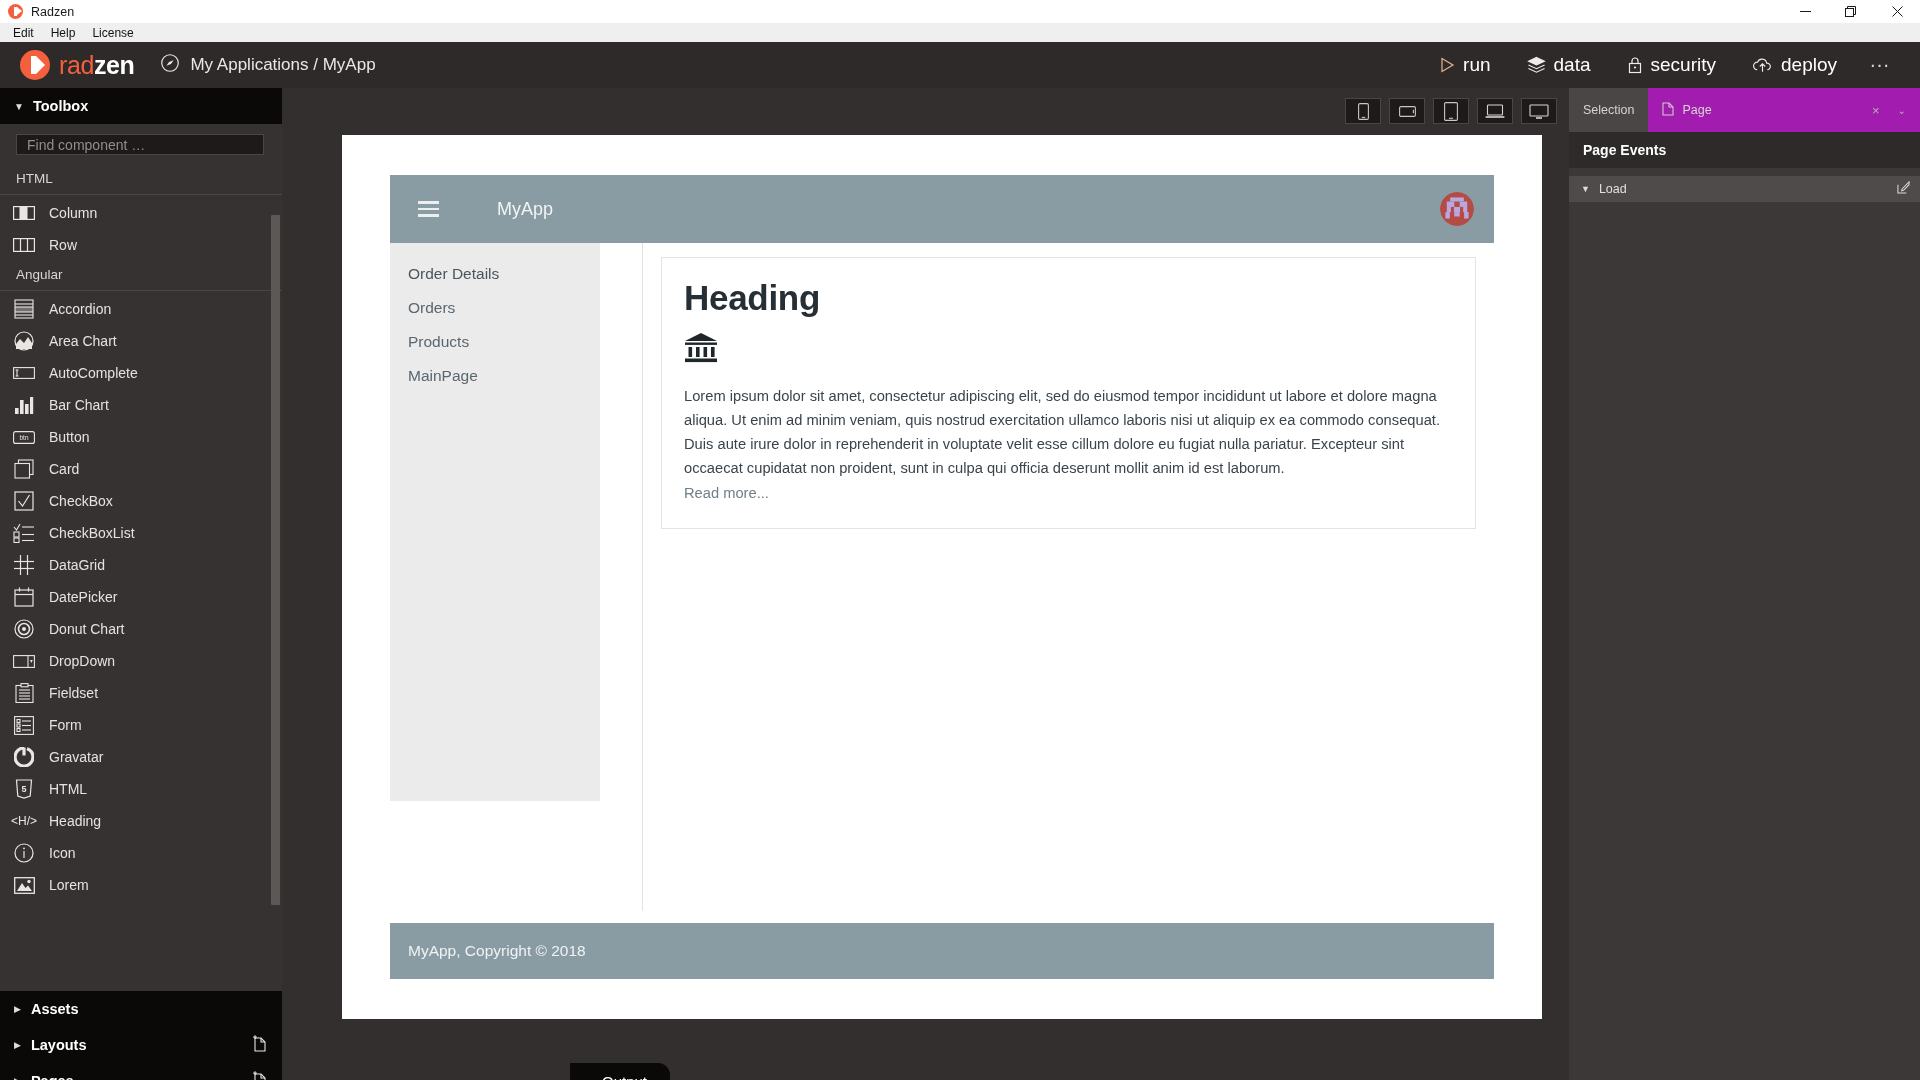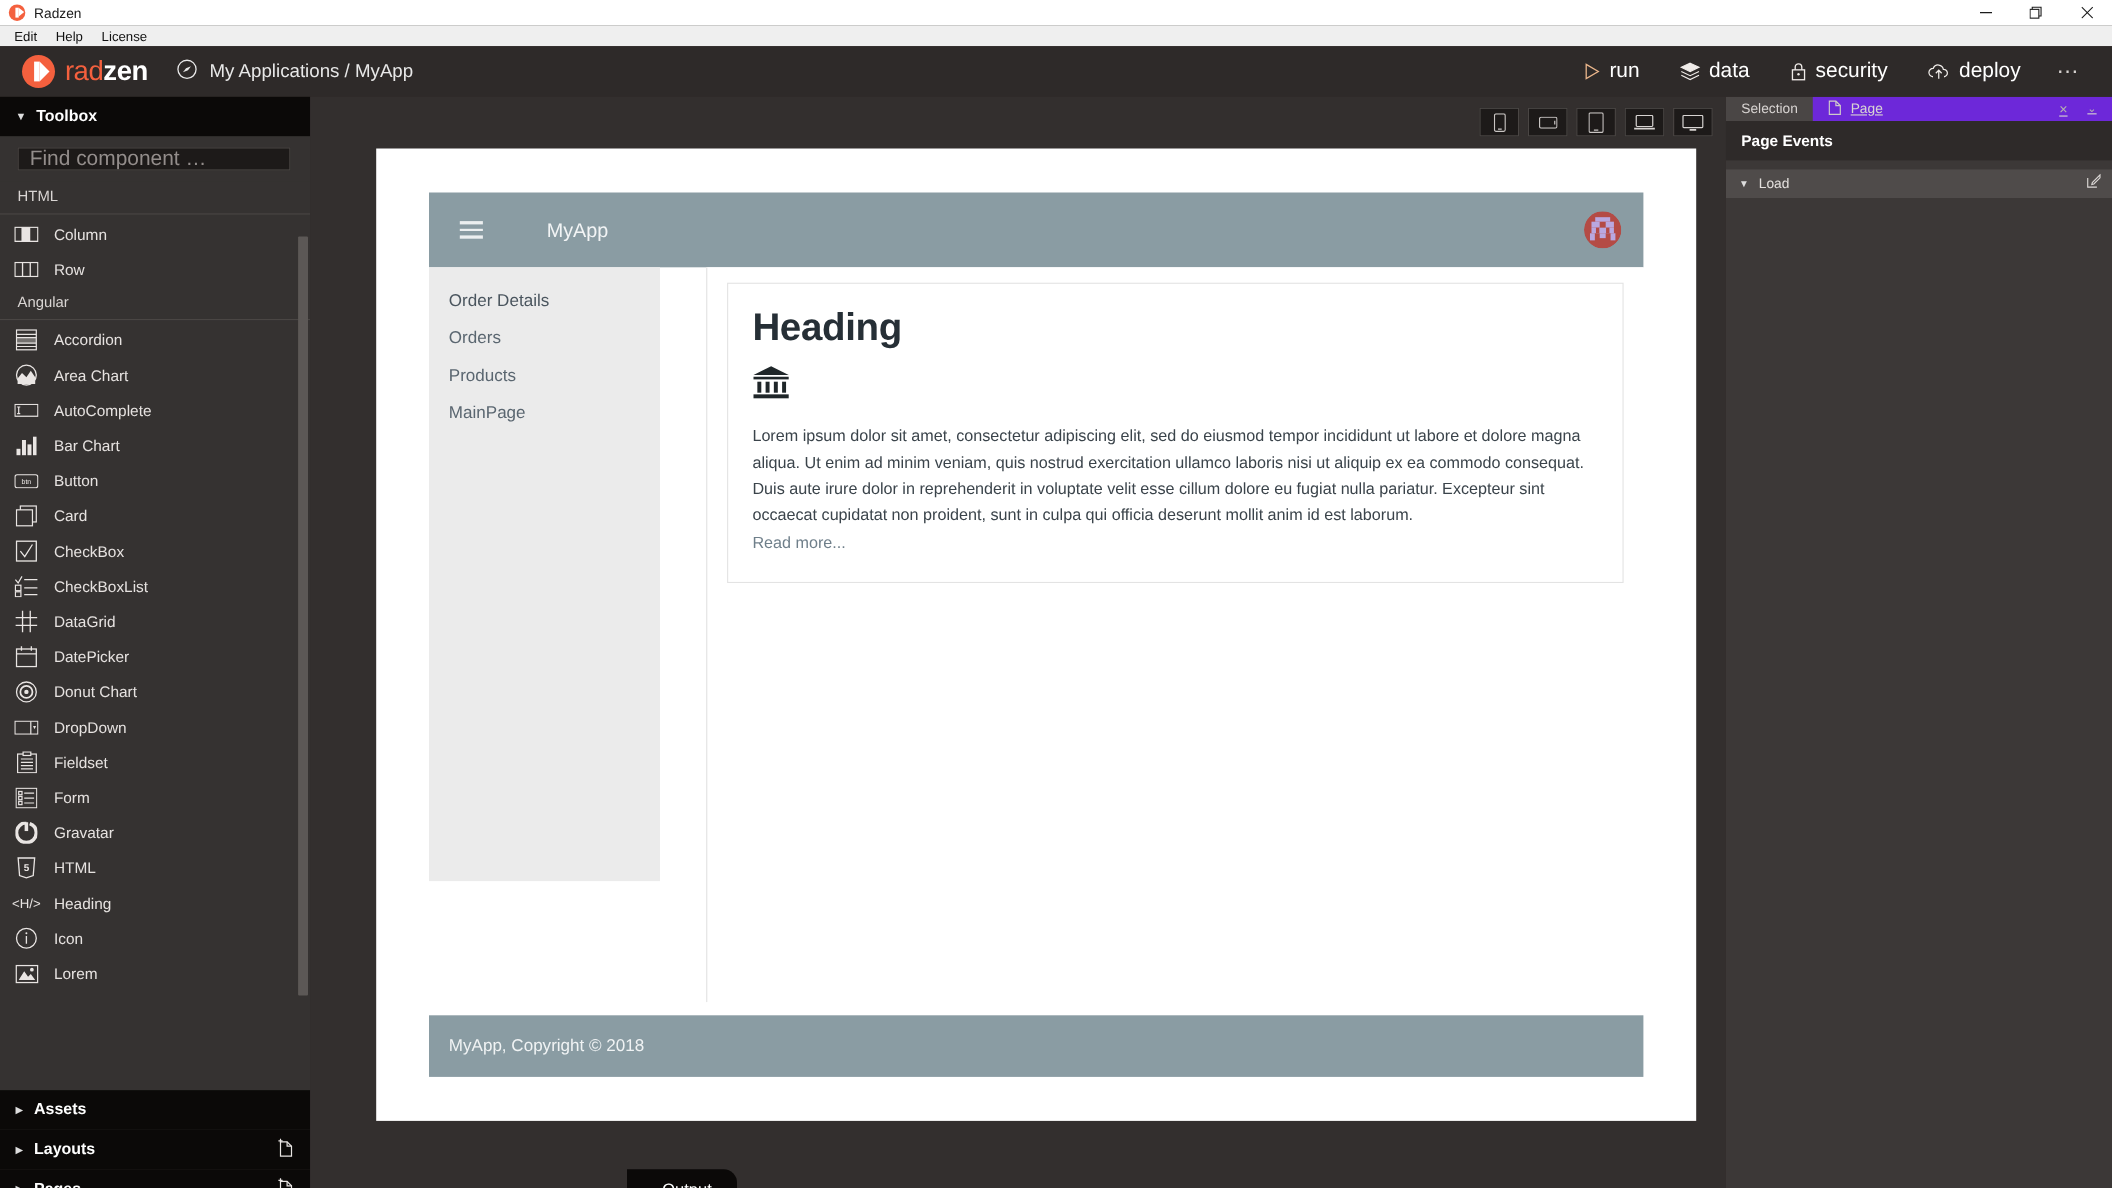--- a/index.html
+++ b/index.html
@@ -97,21 +97,21 @@
   .panel-head {
     background: #0b0908; height: 36px; display: flex; align-items: center;
     padding: 0 14px; gap: 9px; flex: none;
   }
   .panel-head .arr { color: #ddd; font-size: 10px; }
   .panel-head .ttl { color: #ffffff; font-size: 14.5px; font-weight: 700; }
 
   #tb-search-wrap { background: #353231; padding: 10px 14px 10px 16px; flex: none; }
   #tb-search {
     width: 248px; height: 21px; background: #1d1a19; border: 1px solid #4a4644;
-    color: #9a9492; font-size: 19px; padding: 0 10px; outline: none;
+    color: #9a9492; font-size: 14px; padding: 0 10px; outline: none;
     font-family: "Liberation Sans", sans-serif;
   }
   #tb-search::placeholder { color: #938d8b; }
 
   #tb-scroll {
     flex: 1 1 auto; overflow: hidden; position: relative; background: #353231;
   }
   .cat-label {
     font-size: 13.5px; color: #d9d5d3; padding: 6px 16px 8px 16px;
     border-bottom: 1px solid #4a4644;
@@ -208,27 +208,27 @@
     position: absolute; left: 288px; bottom: 0; width: 100px; height: 36px;
     background: #0b0908; border-top-right-radius: 12px;
     display: flex; align-items: center; gap: 9px; padding-left: 12px;
   }
   #output-tab .arr { color: #e8e4e2; font-size: 11px; }
   #output-tab .lbl { color: #ffffff; font-size: 15px; }
 
   
   #rightpanel { width: 351px; flex: none; background: #3c3837;
     display: flex; flex-direction: column; }
-  #rp-tabs { height: 22px; display: flex; align-items: stretch; flex: none;
+  #rp-tabs { height: 44px; display: flex; align-items: stretch; flex: none;
     background: #4a4645; }
   #rp-tabs .tab {
     display: flex; align-items: center; padding: 0 14px; font-size: 12.5px;
     color: #d7d3d1; gap: 8px;
   }
-  #rp-tabs .tab.sel { background: #6d28d9; color: #d9d5d3; flex: 1 1 auto; text-decoration: underline; }
+  #rp-tabs .tab.sel { background: #a21caf; color: #d9d5d3; flex: 1 1 auto; }
   #rp-tabs .tab.sel .x { margin-left: auto; font-size: 13px; color: #b6b2b0; }
   #rp-tabs .tab.sel .cv { margin-left: 10px; color: #b6b2b0; font-size: 10px; }
 
   #rp-section-head {
     background: #2e2a29; height: 36px; display: flex; align-items: center;
     padding-left: 14px; color: #ffffff; font-size: 14px; font-weight: 700;
     flex: none;
   }
   #rp-sep { height: 8px; background: #3c3837; flex: none; }
   #rp-event-row {

